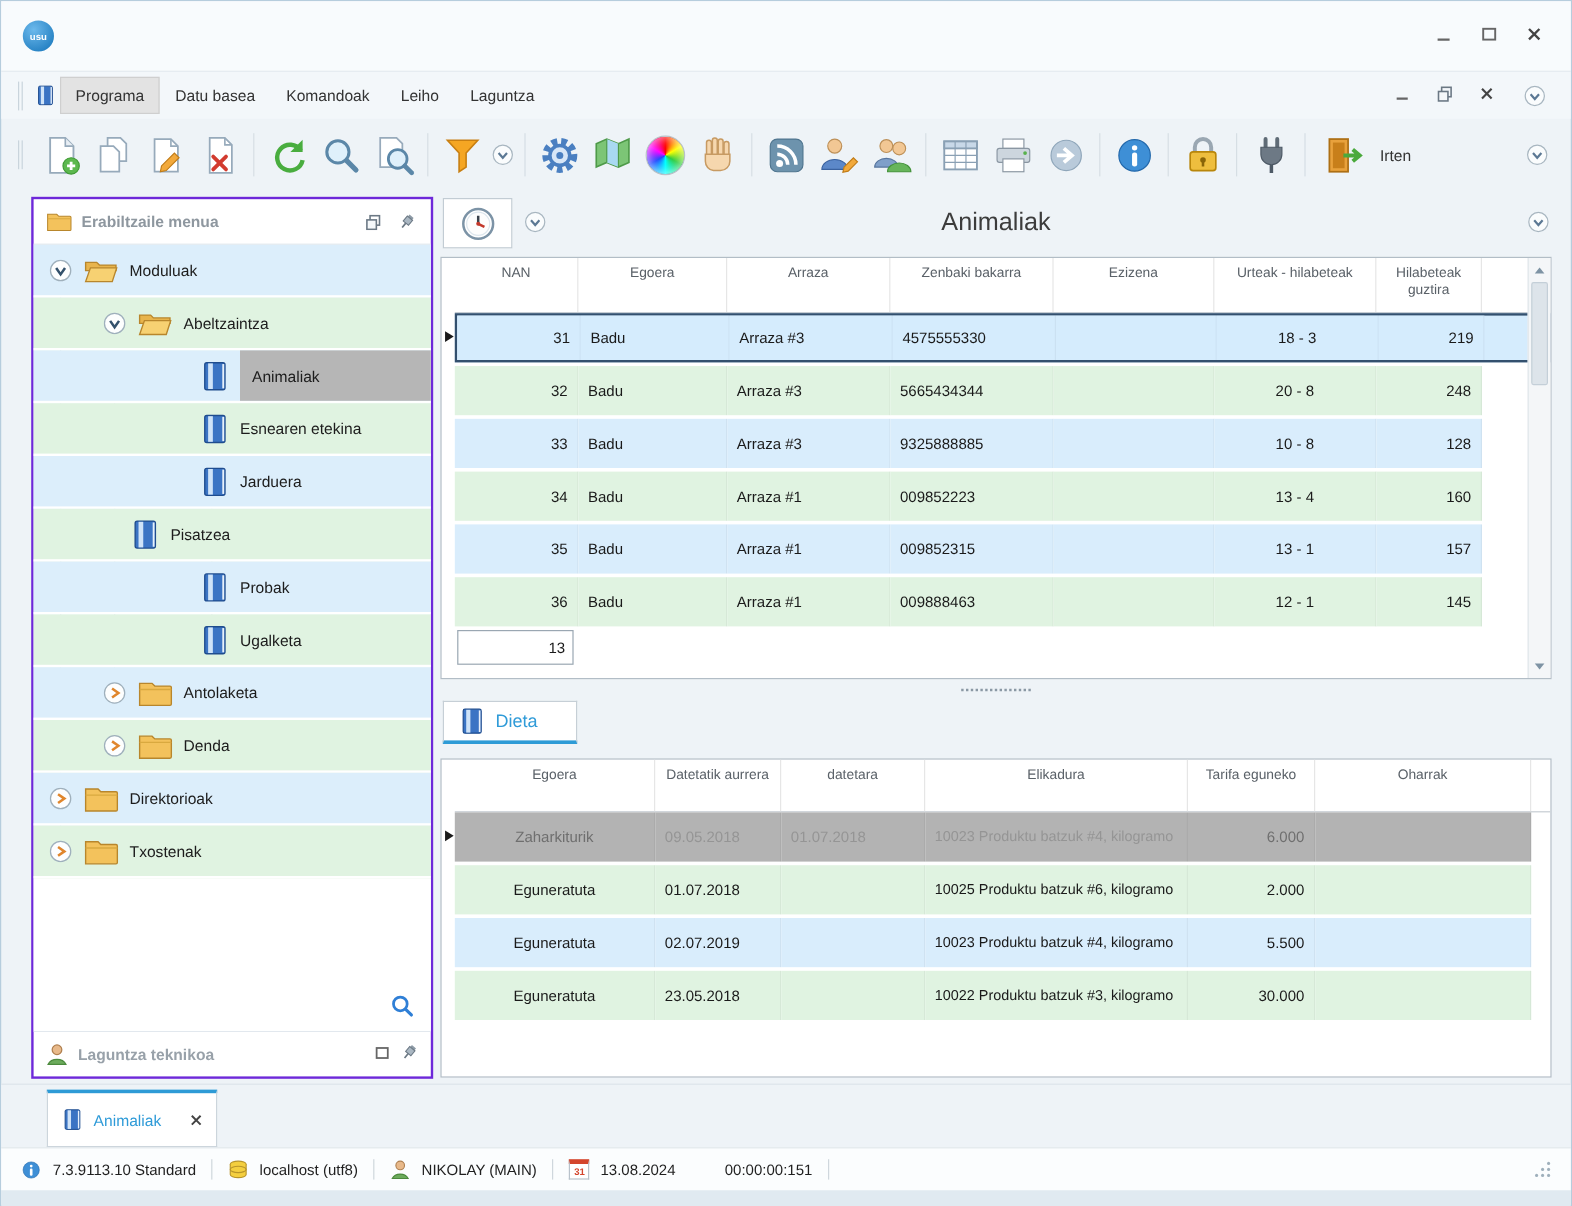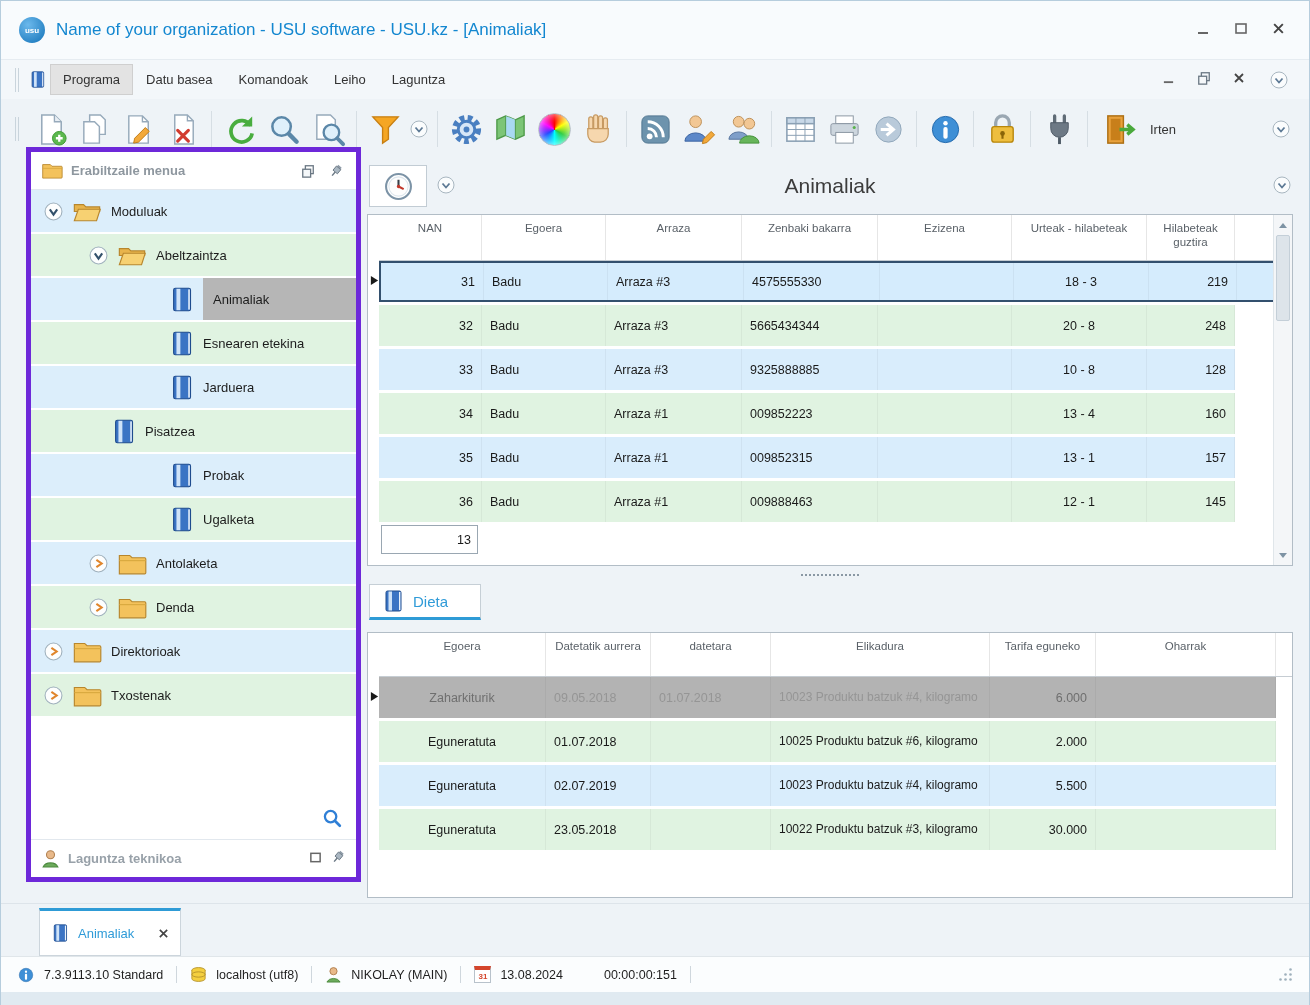--- a/index.html
+++ b/index.html
@@ -27,21 +27,21 @@
 .tool-btn{width:44px;height:46px;display:flex;align-items:center;justify-content:center;flex:0 0 auto;}
 .tool-btn svg{display:block;}
 .tool-sep{width:1px;height:36px;background:#d6dee4;margin:0 6px;flex:0 0 auto;}
 .exit-btn{width:auto;padding:0 8px;display:flex;align-items:center;gap:13px;}
 .exit-label{font-size:13px;color:#333;}
 .color-wheel{width:33px;height:33px;border-radius:50%;border:1px solid #b9c2c9;background:conic-gradient(#f00,#ff0,#2ecc40,#0ff,#2249ff,#f0f,#f00);box-shadow:inset 0 0 9px rgba(255,255,255,.75);}
 .toolbar .spacer{flex:1;}
 .small-btn{width:24px;height:24px;display:flex;align-items:center;justify-content:center;flex:0 0 auto;}
 
 
-.left-panel{position:absolute;left:25px;top:146px;width:335px;height:735px;background:#fff;border:5px solid #6d28d9;display:flex;flex-direction:column;}
+.left-panel{position:absolute;left:25px;top:163px;width:335px;height:735px;background:#fff;border:2px solid #6d28d9;display:flex;flex-direction:column;}
 .panel-header{height:38px;display:flex;align-items:center;gap:8px;padding:0 10px;border-bottom:1px solid #e2e8ee;color:#8e979f;font-weight:bold;font-size:13px;flex:0 0 auto;}
 .panel-header .ph-title{flex:1;}
 .panel-header .ph-btn{display:flex;align-items:center;justify-content:center;width:20px;height:20px;}
 .tree{position:relative;flex:0 0 auto;}
 .tree-row{height:44px;display:flex;align-items:center;gap:9px;font-size:13px;color:#1c1c1c;border-bottom:2px solid #fff;position:relative;z-index:1;}
 .tree-row.blue{background:#dceefb;}
 .tree-row.green{background:#e0f3e1;}
 .tree-label{white-space:nowrap;}
 .tree-label.sel{flex:1;align-self:stretch;display:flex;align-items:center;background:#b6b6b6;padding-left:10px;}
 .tree-line{position:absolute;width:0;border-left:1px dotted #a9b9c5;z-index:0;}
@@ -187,21 +187,20 @@
       <path d="M2 4.5 v9 a7 2.8 0 0 0 14 0 v-9" fill="#f4cf3f" stroke="#b8952a"></path>
       <ellipse cx="9" cy="9" rx="7" ry="2.8" fill="none" stroke="#b8952a"></ellipse>
     </symbol>
   </defs>
 </svg>
 
 <div class="window">
 
   <div class="titlebar">
     <span class="logo">usu</span>
-    <span class="title-text">Name of your organization - USU software - USU.kz - [Animaliak]</span>
     <span class="win-controls">
       <button><svg width="14" height="13">
             <use href="#sym-minimize"></use>
           </svg></button>
       <button><svg width="14" height="13">
             <use href="#sym-maximize"></use>
           </svg></button>
       <button><svg width="13" height="13">
             <use href="#sym-close-x"></use>
           </svg></button>

